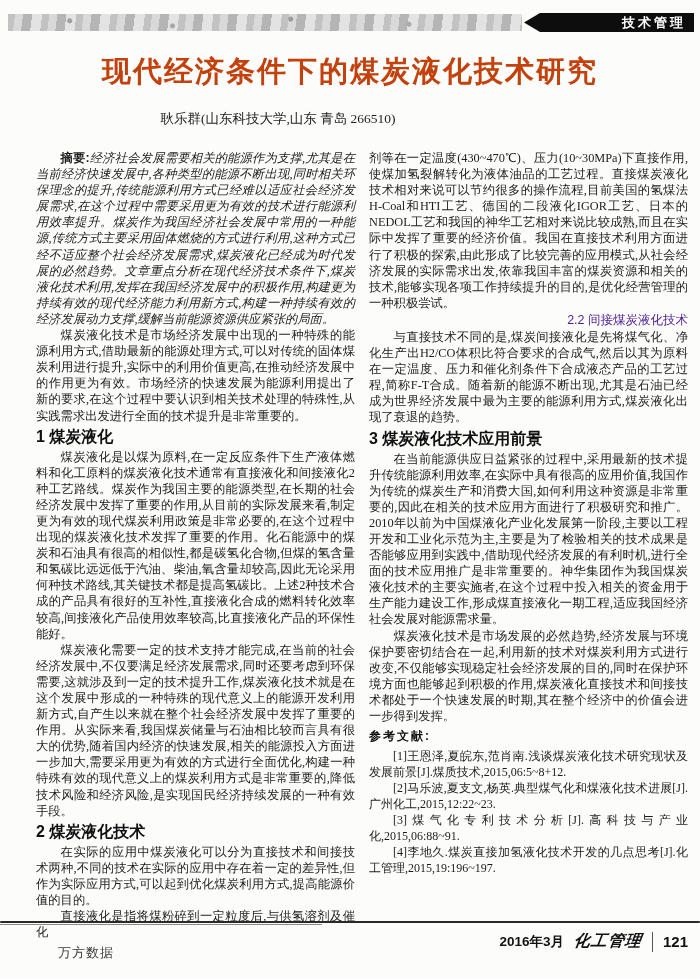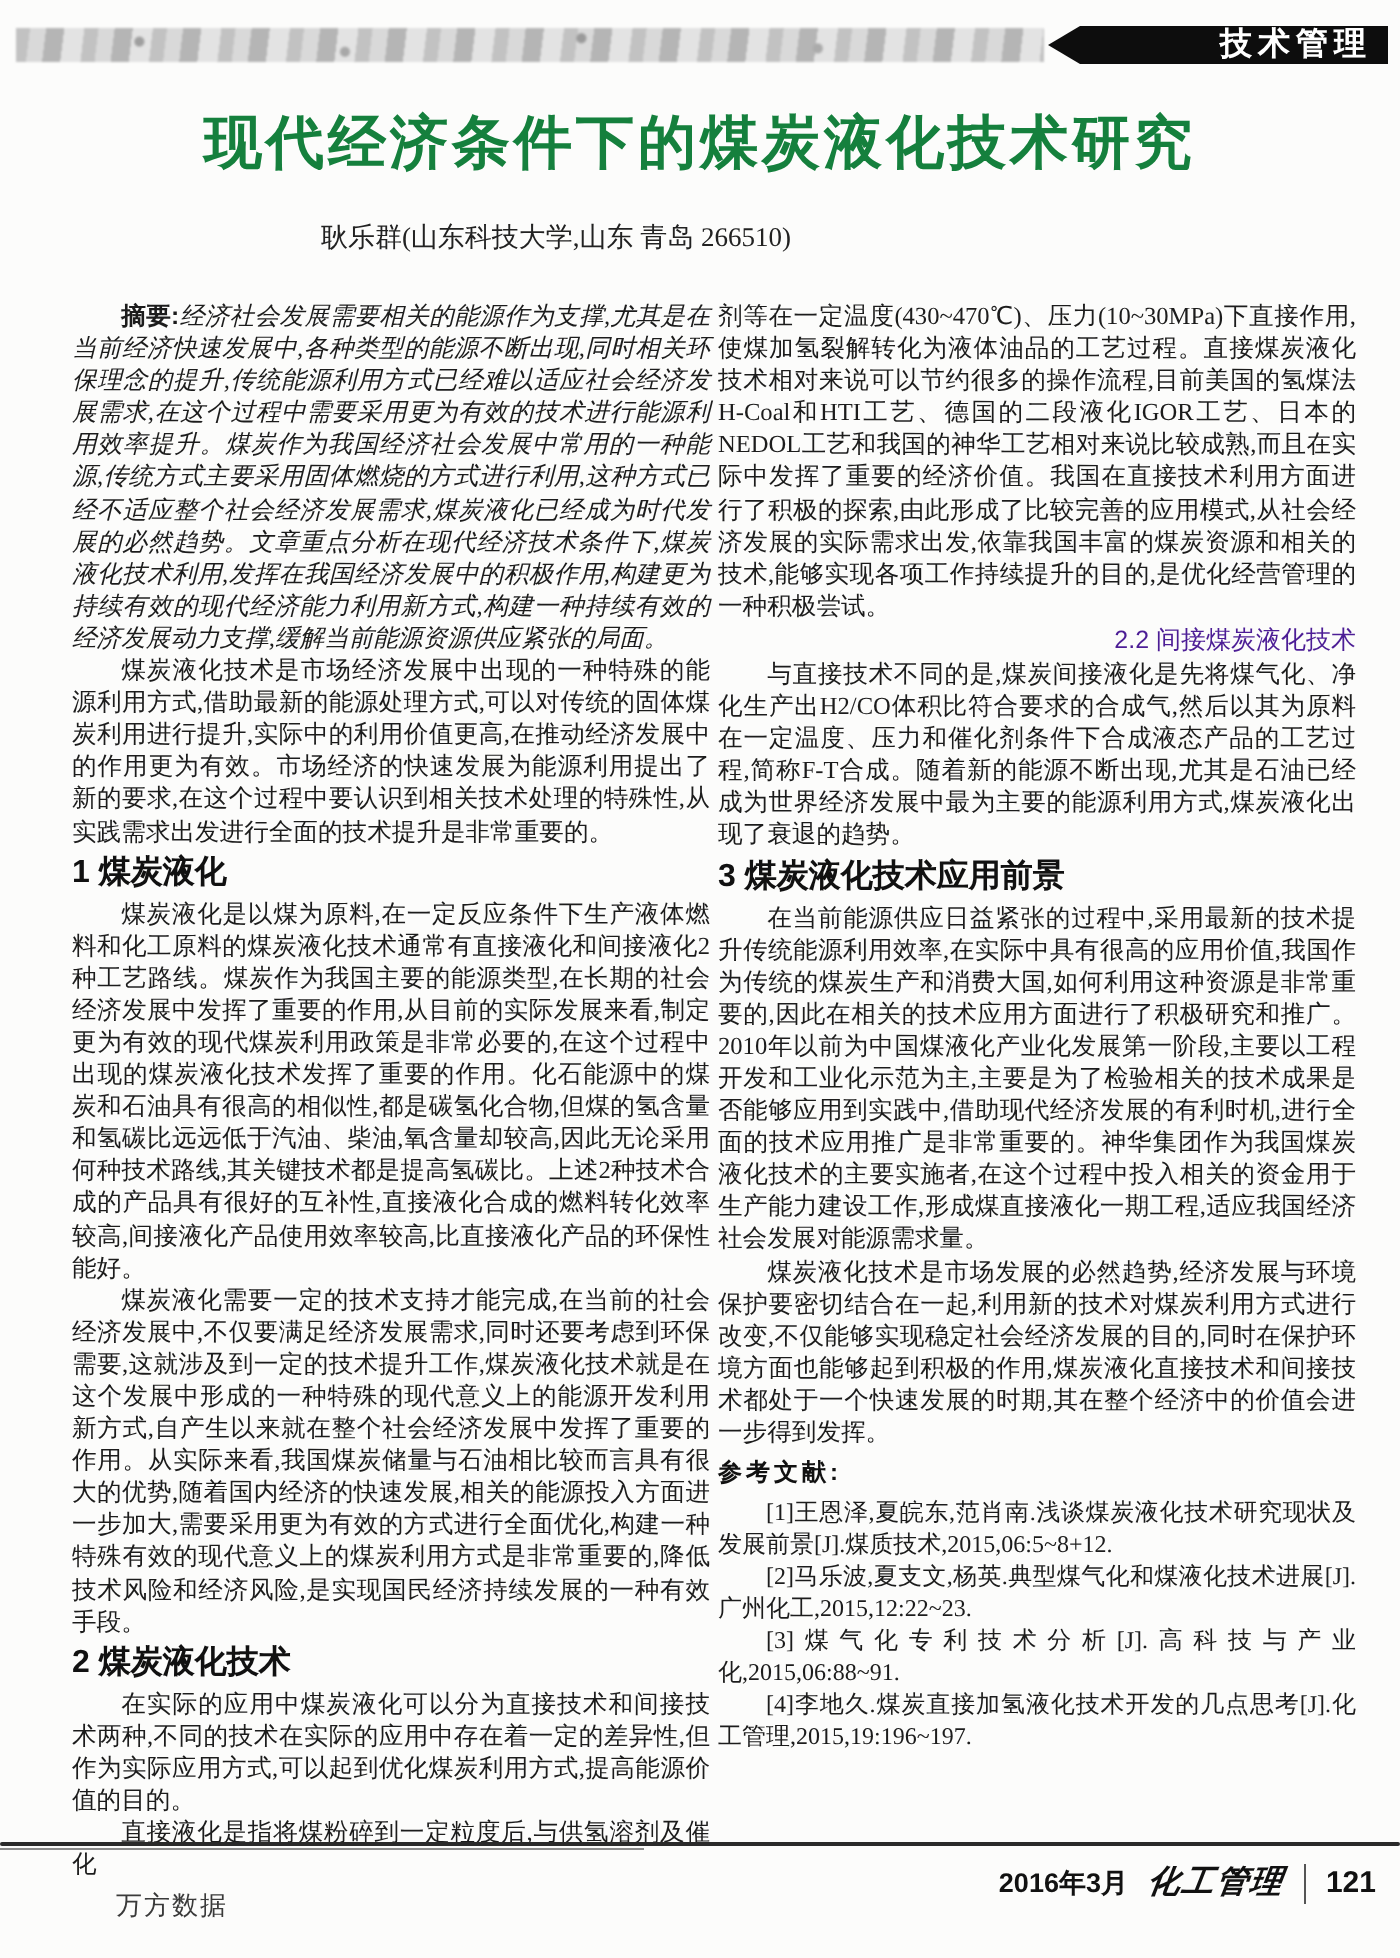--- a/index.html
+++ b/index.html
@@ -25,38 +25,38 @@
   }
   .header-badge{
     position:absolute;top:13px;left:524px;width:170px;height:19px;
     background:#0d0d0d;
     clip-path:polygon(0 50%, 16px 0, 100% 0, 100% 100%, 16px 100%);
     display:flex;align-items:center;justify-content:flex-end;
     padding-right:8px;box-sizing:border-box;
   }
   .header-badge span{
     color:#ffffff;font-family:"Liberation Sans",sans-serif;
-    font-weight:bold;font-size:16px;letter-spacing:3px;line-height:1;
+    font-weight:bold;font-size:13px;letter-spacing:3px;line-height:1;
   }
   
   .title{
     position:absolute;top:52px;left:0;width:700px;
     text-align:center;
     font-family:"Liberation Sans",sans-serif;
     font-weight:bold;font-size:29px;letter-spacing:2px;
-    color:#15803d;
+    color:#c2410c;
   }
   .author{
     position:absolute;top:110px;left:0;width:556px;
     text-align:center;font-size:13.5px;color:#222;
   }
   
   .columns{
     position:absolute;top:150px;left:36px;width:652px;
-    display:flex;gap:4px;
+    display:flex;gap:14px;
   }
   .col{width:319px;font-size:12.3px;line-height:16.1px;text-align:justify;}
   .col p{margin:0;text-indent:2em;}
   .col p.noindent{text-indent:0;}
   .abstract{font-style:italic;}
   .abstract b,.keywords b{font-style:normal;font-family:"Liberation Sans",sans-serif;font-weight:bold;}
   .keywords{font-style:italic;}
   .h1{
     font-family:"Liberation Sans",sans-serif;font-weight:bold;
     font-size:16px;line-height:22px;margin:2px 0 1px 0;text-align:left;color:#111;

